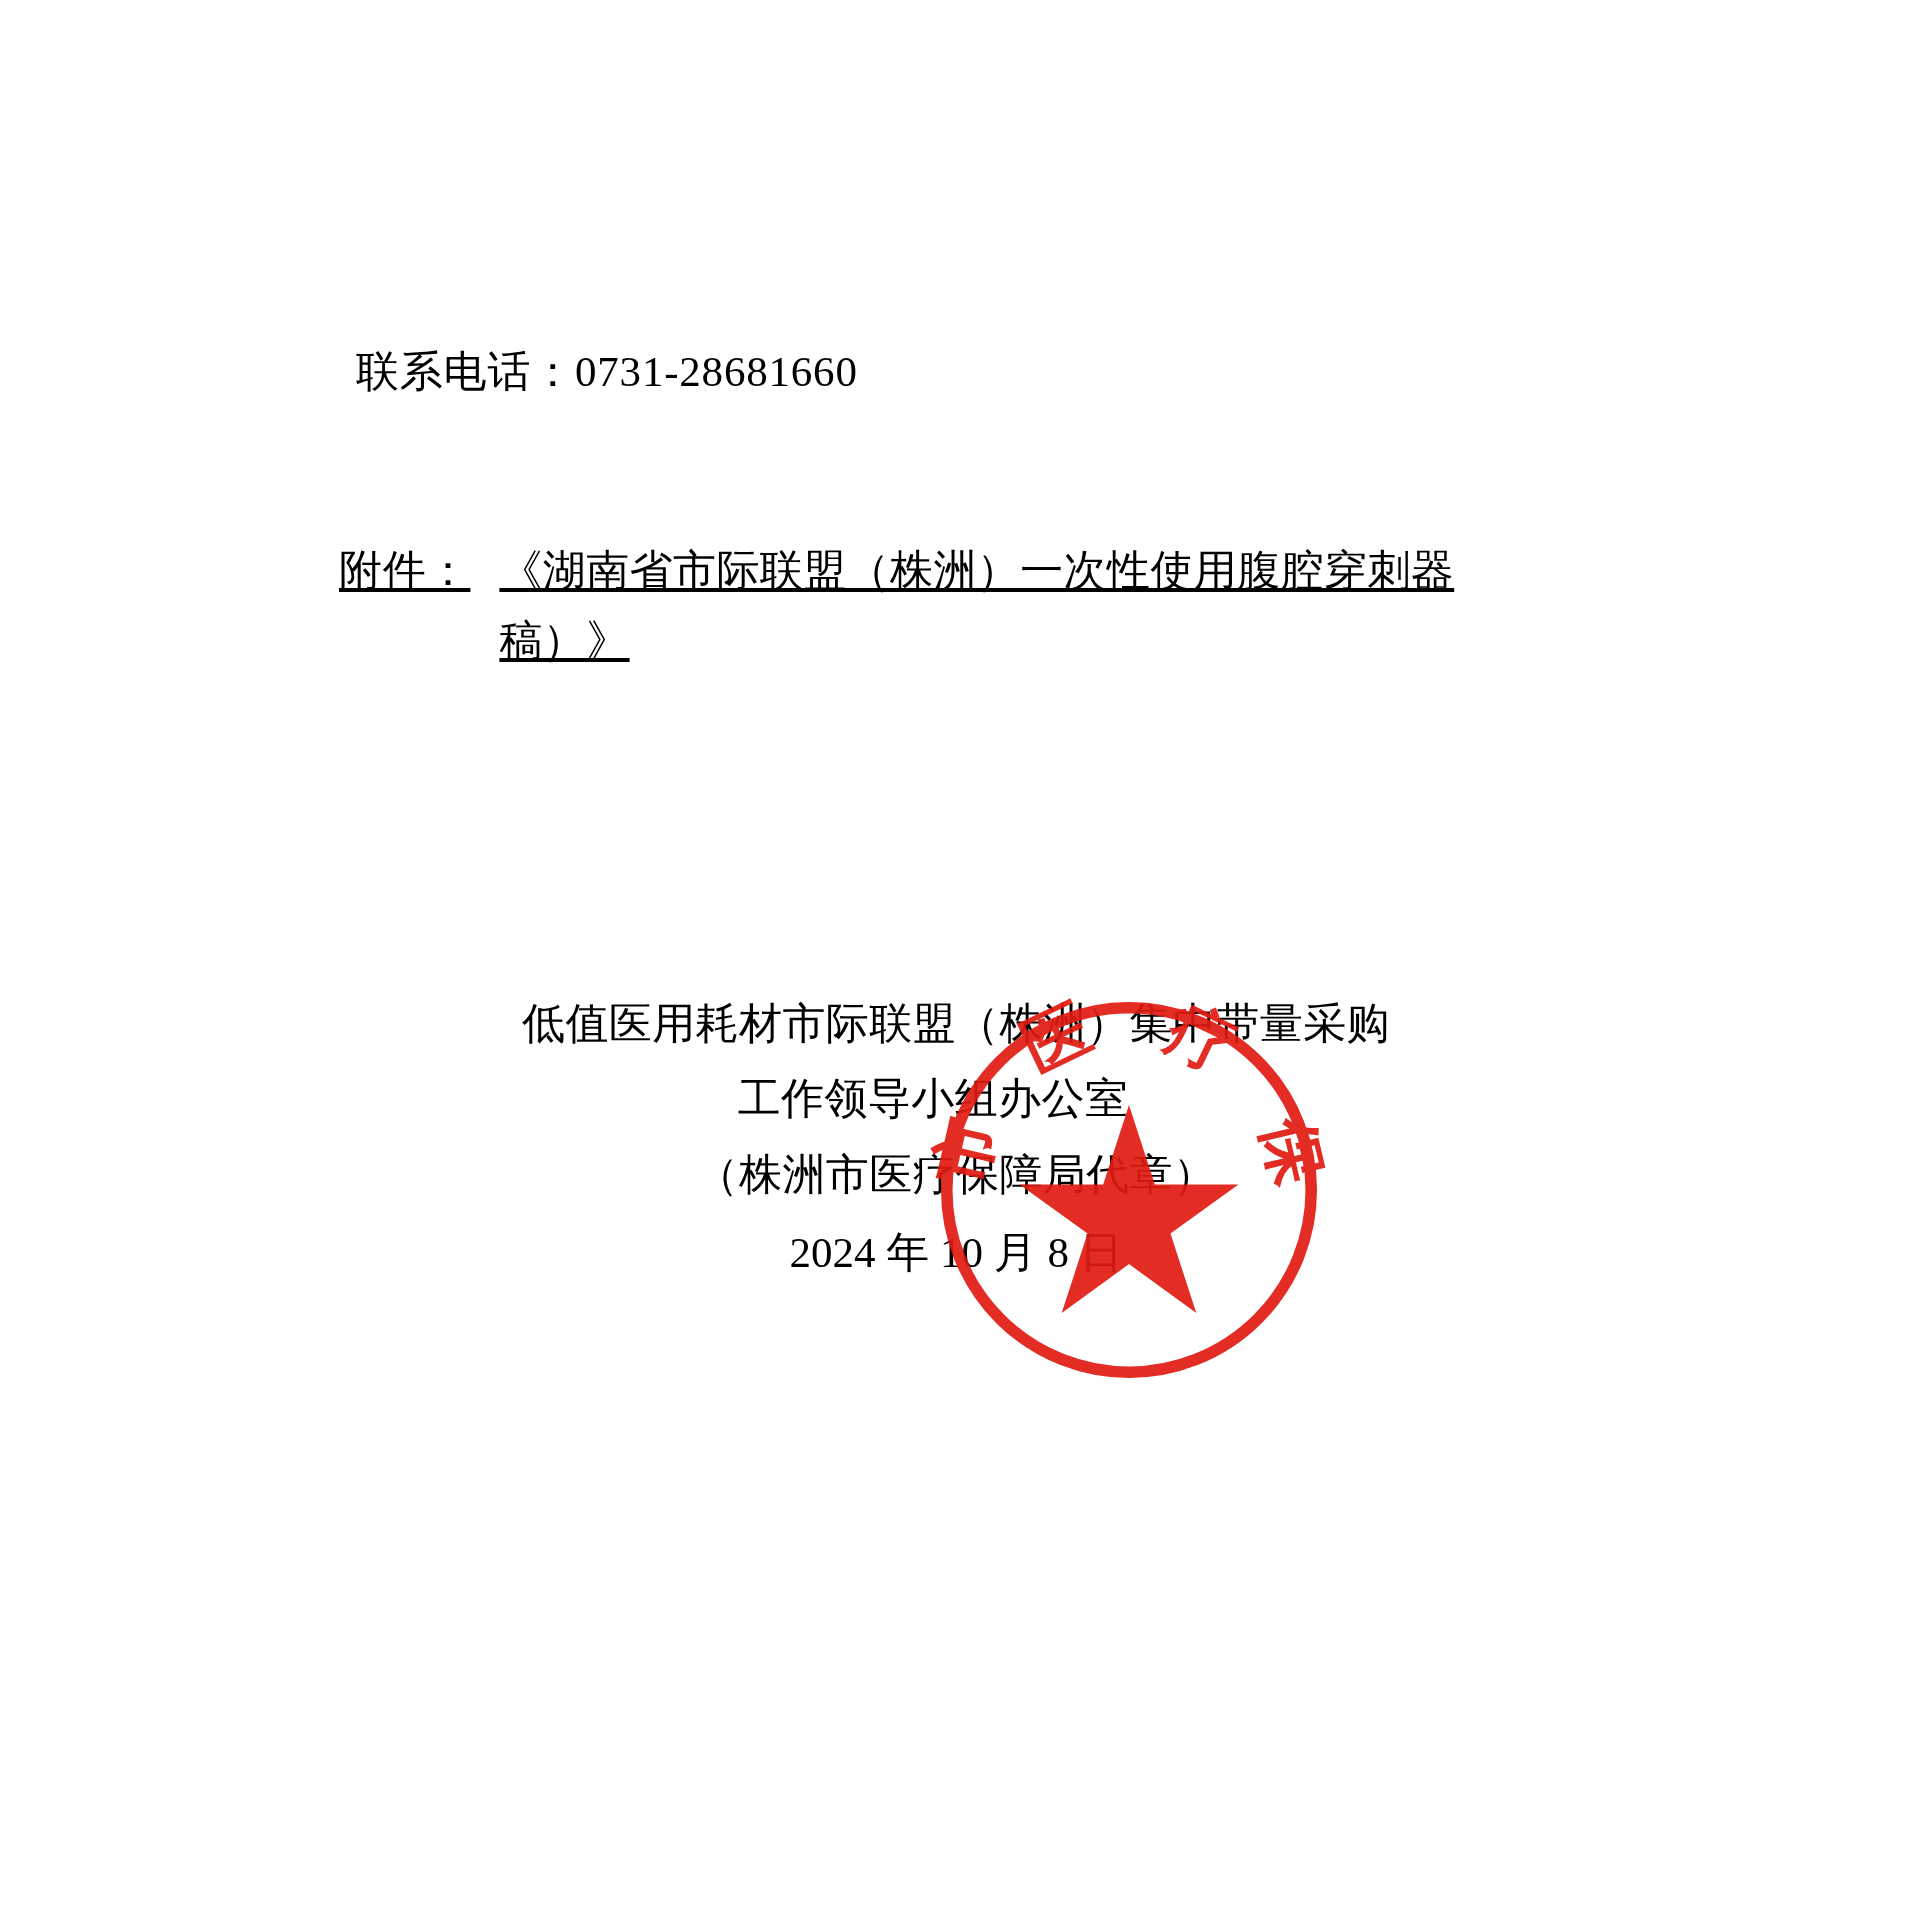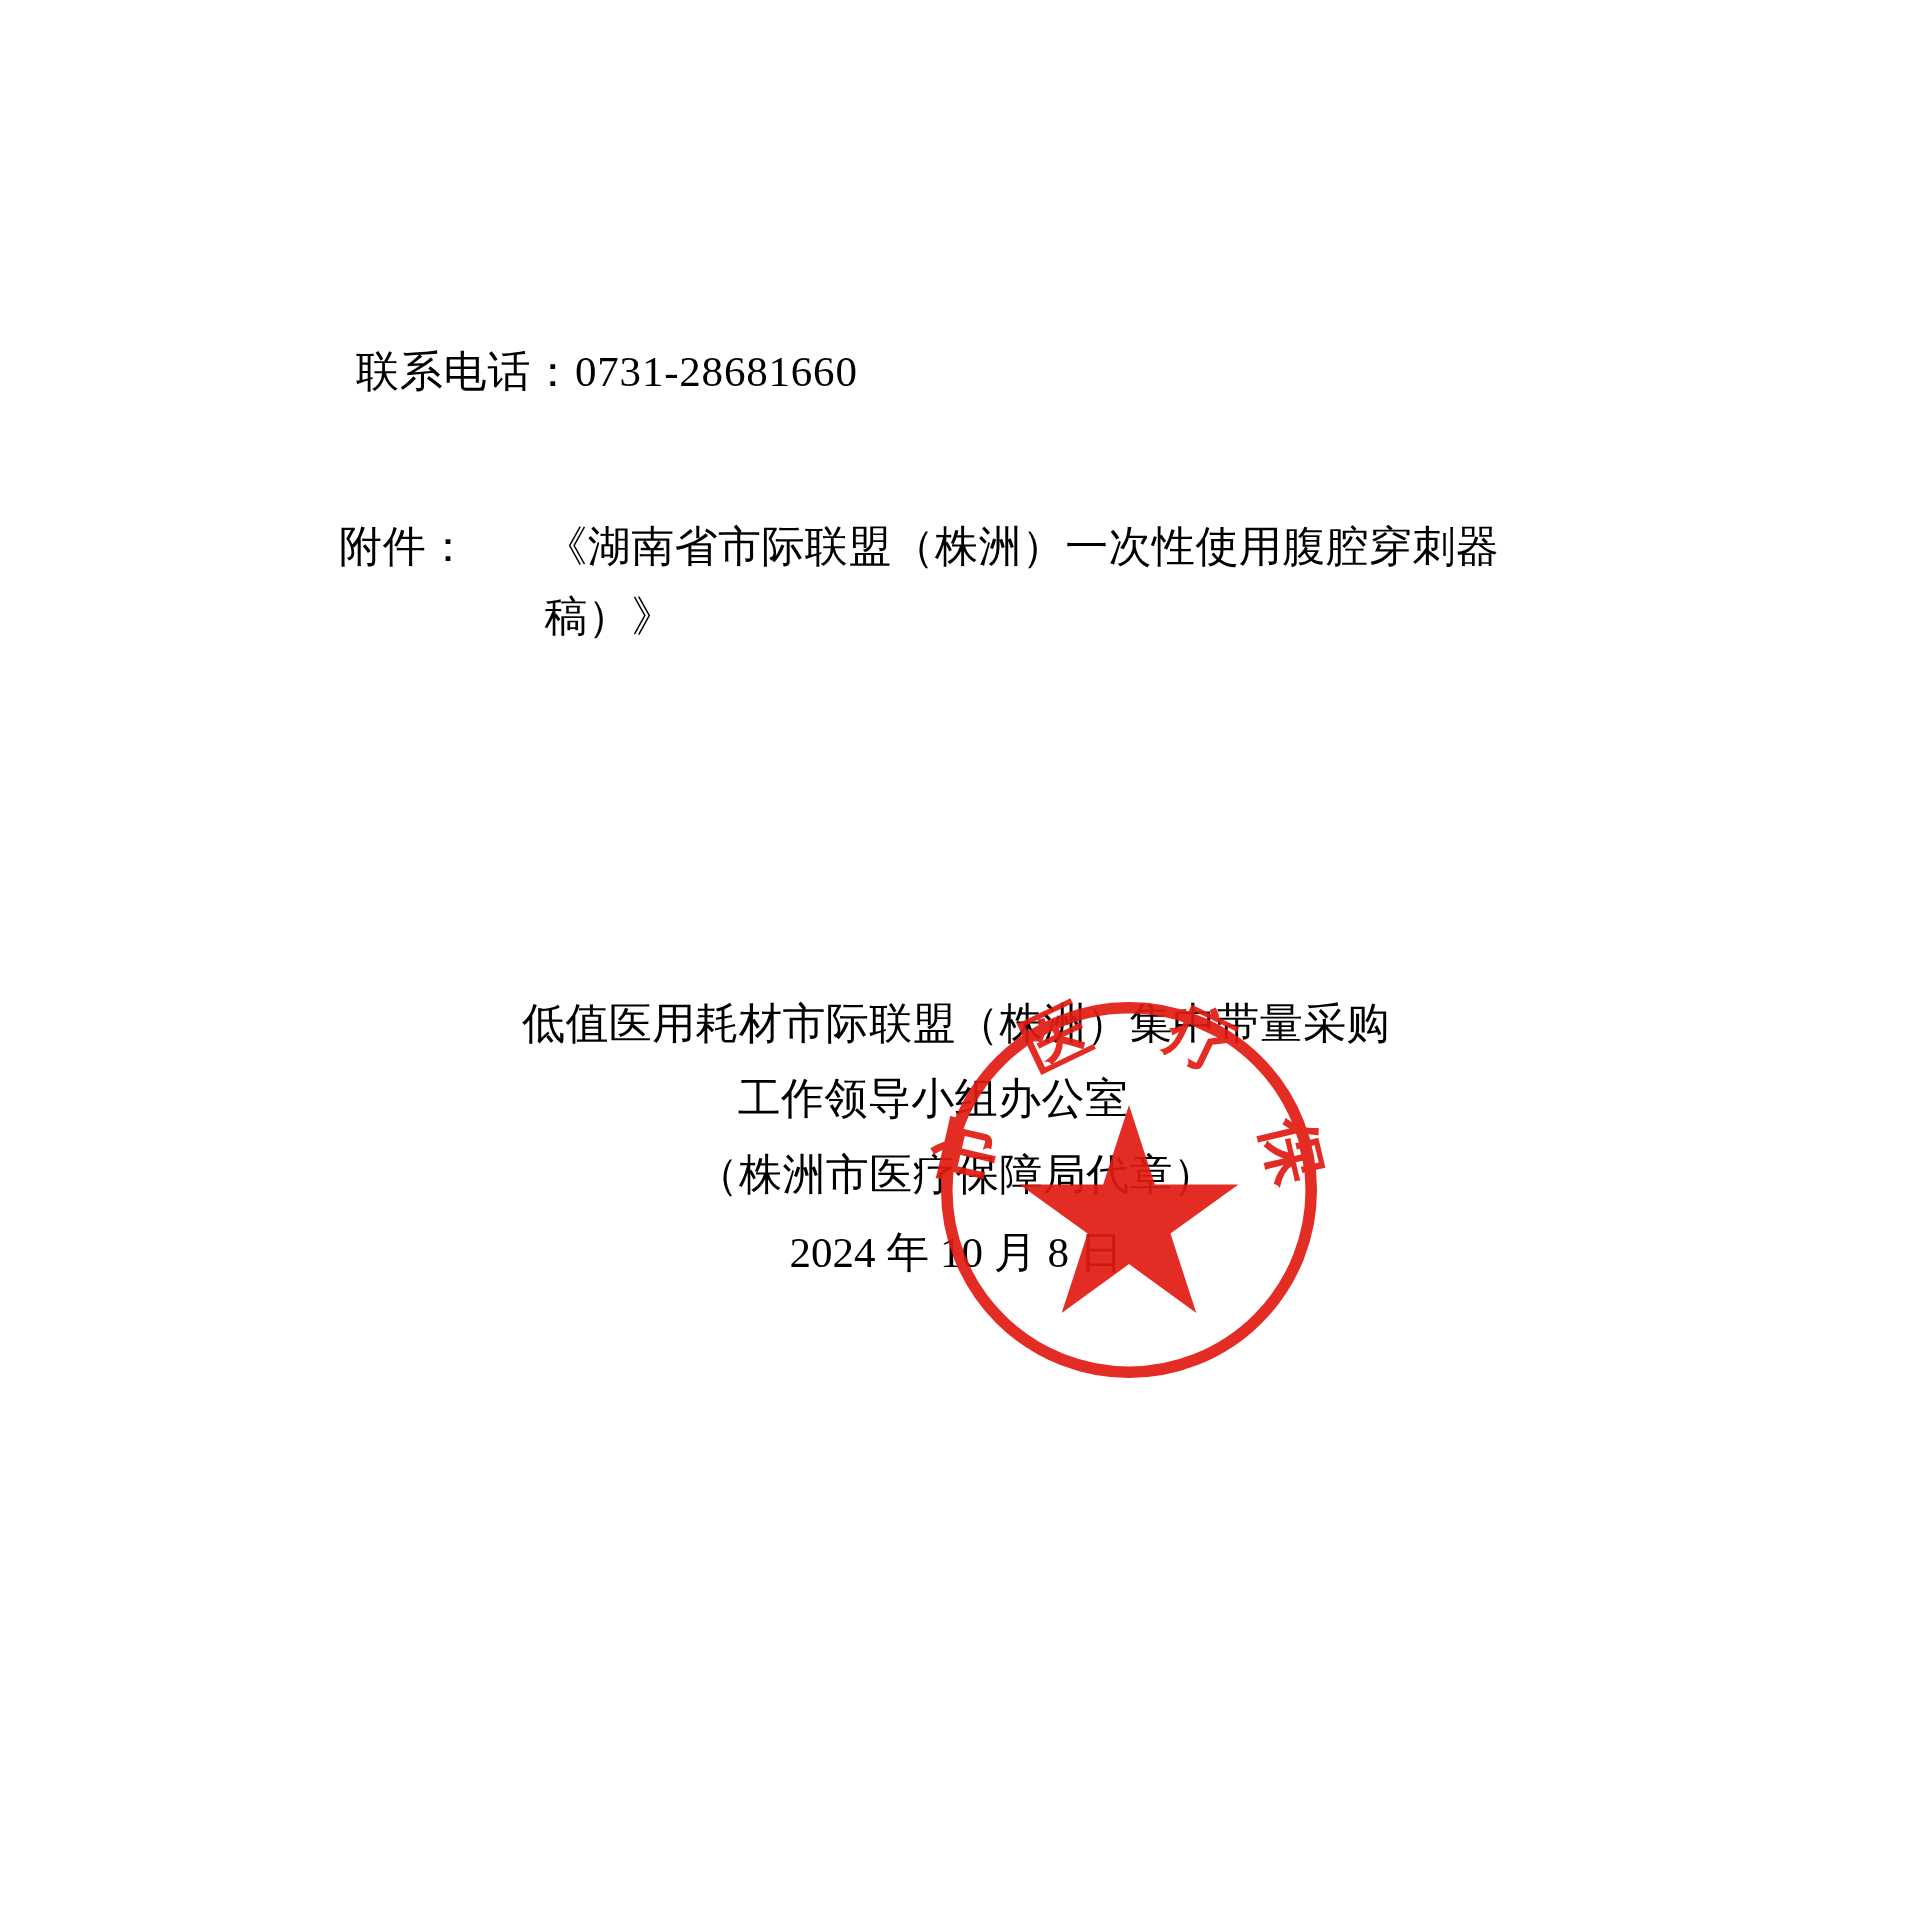--- a/index.html
+++ b/index.html
@@ -29,22 +29,23 @@
     top: 339px;
     font-size: 43px;
     line-height: 1.55;
     letter-spacing: 0.8px;
     white-space: nowrap;
   }
 
   .attachment-block {
     position: absolute;
     left: 339px;
-    top: 512px;
+    top: 536px;
     width: 1310px;
+    text-decoration: underline;
   }
   .attachment-row {
     display: flex;
     align-items: flex-start;
   }
   .attachment-label {
     font-size: 43px;
     line-height: 1.62;
     letter-spacing: 0.8px;
     white-space: nowrap;
@@ -53,21 +54,20 @@
   .attachment-body {
     font-size: 43px;
     line-height: 1.62;
     letter-spacing: 0.4px;
     margin-left: 29px;
     flex: 1 1 auto;
   }
   .attachment-body .ln {
     display: block;
     white-space: nowrap;
-    margin-left: 45px;
   }
 
   
   .signature {
     position: absolute;
     left: 0;
     right: 0;
     top: 986px;
     text-align: center;
     font-size: 43px;

